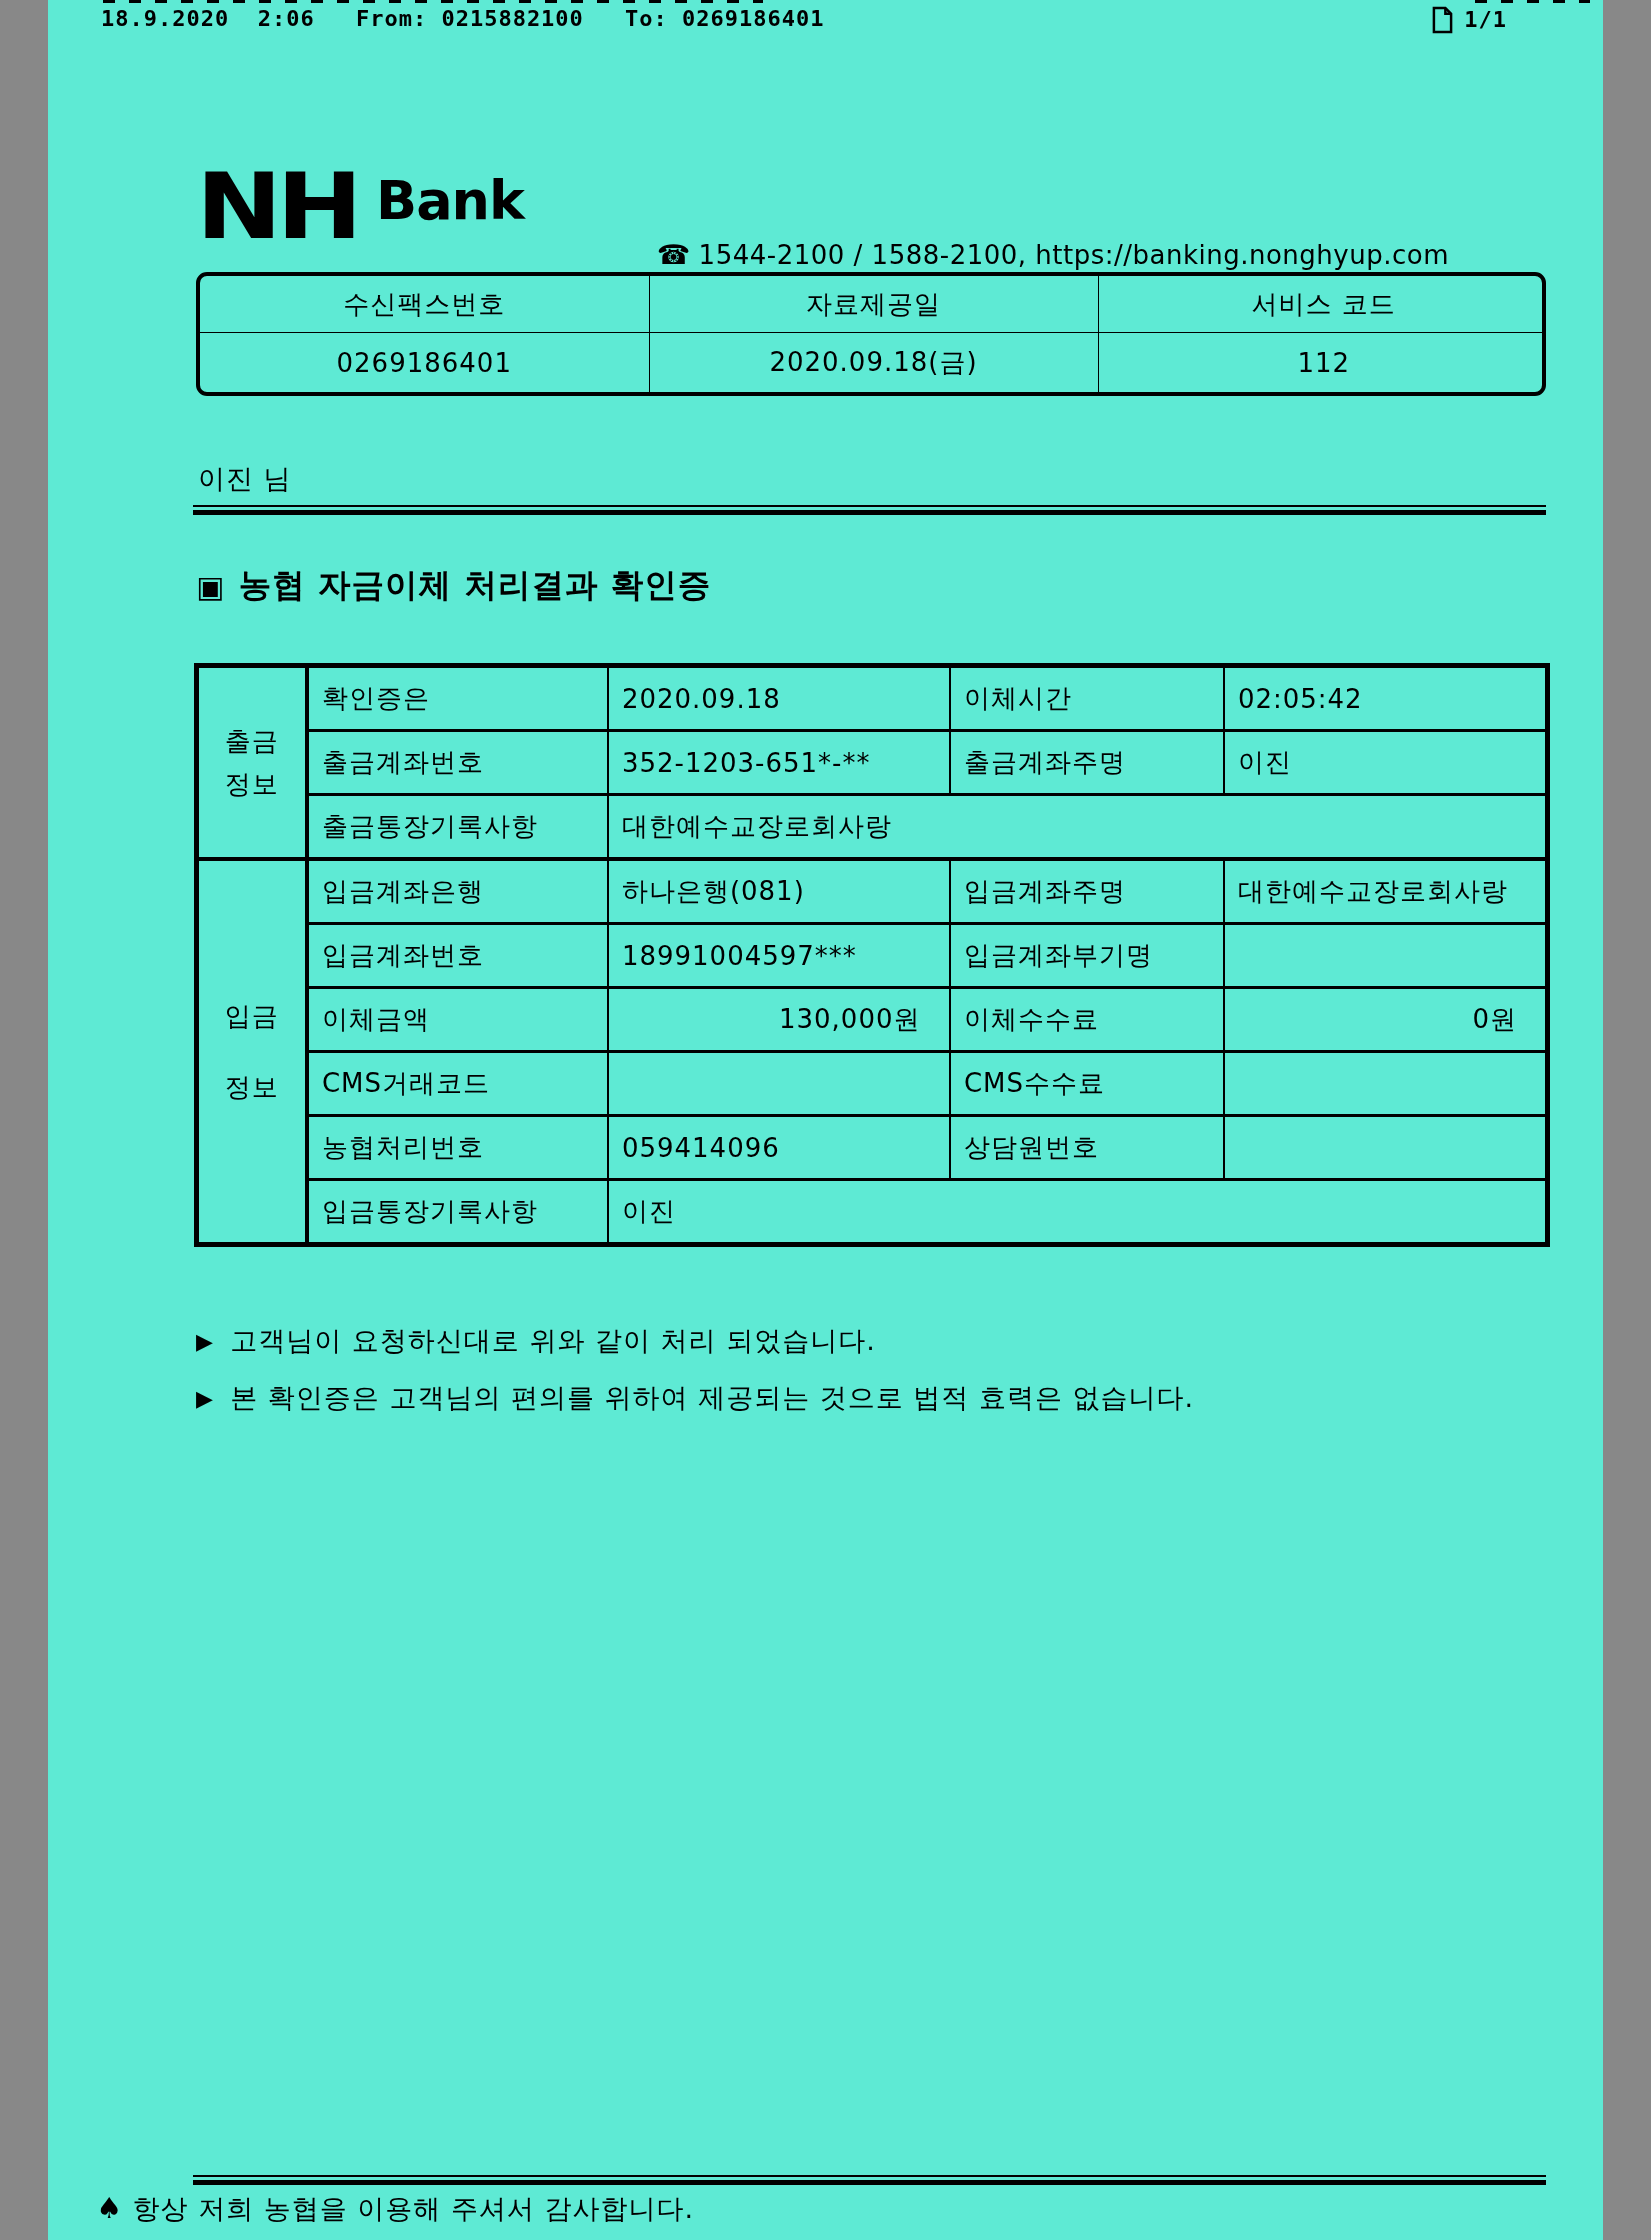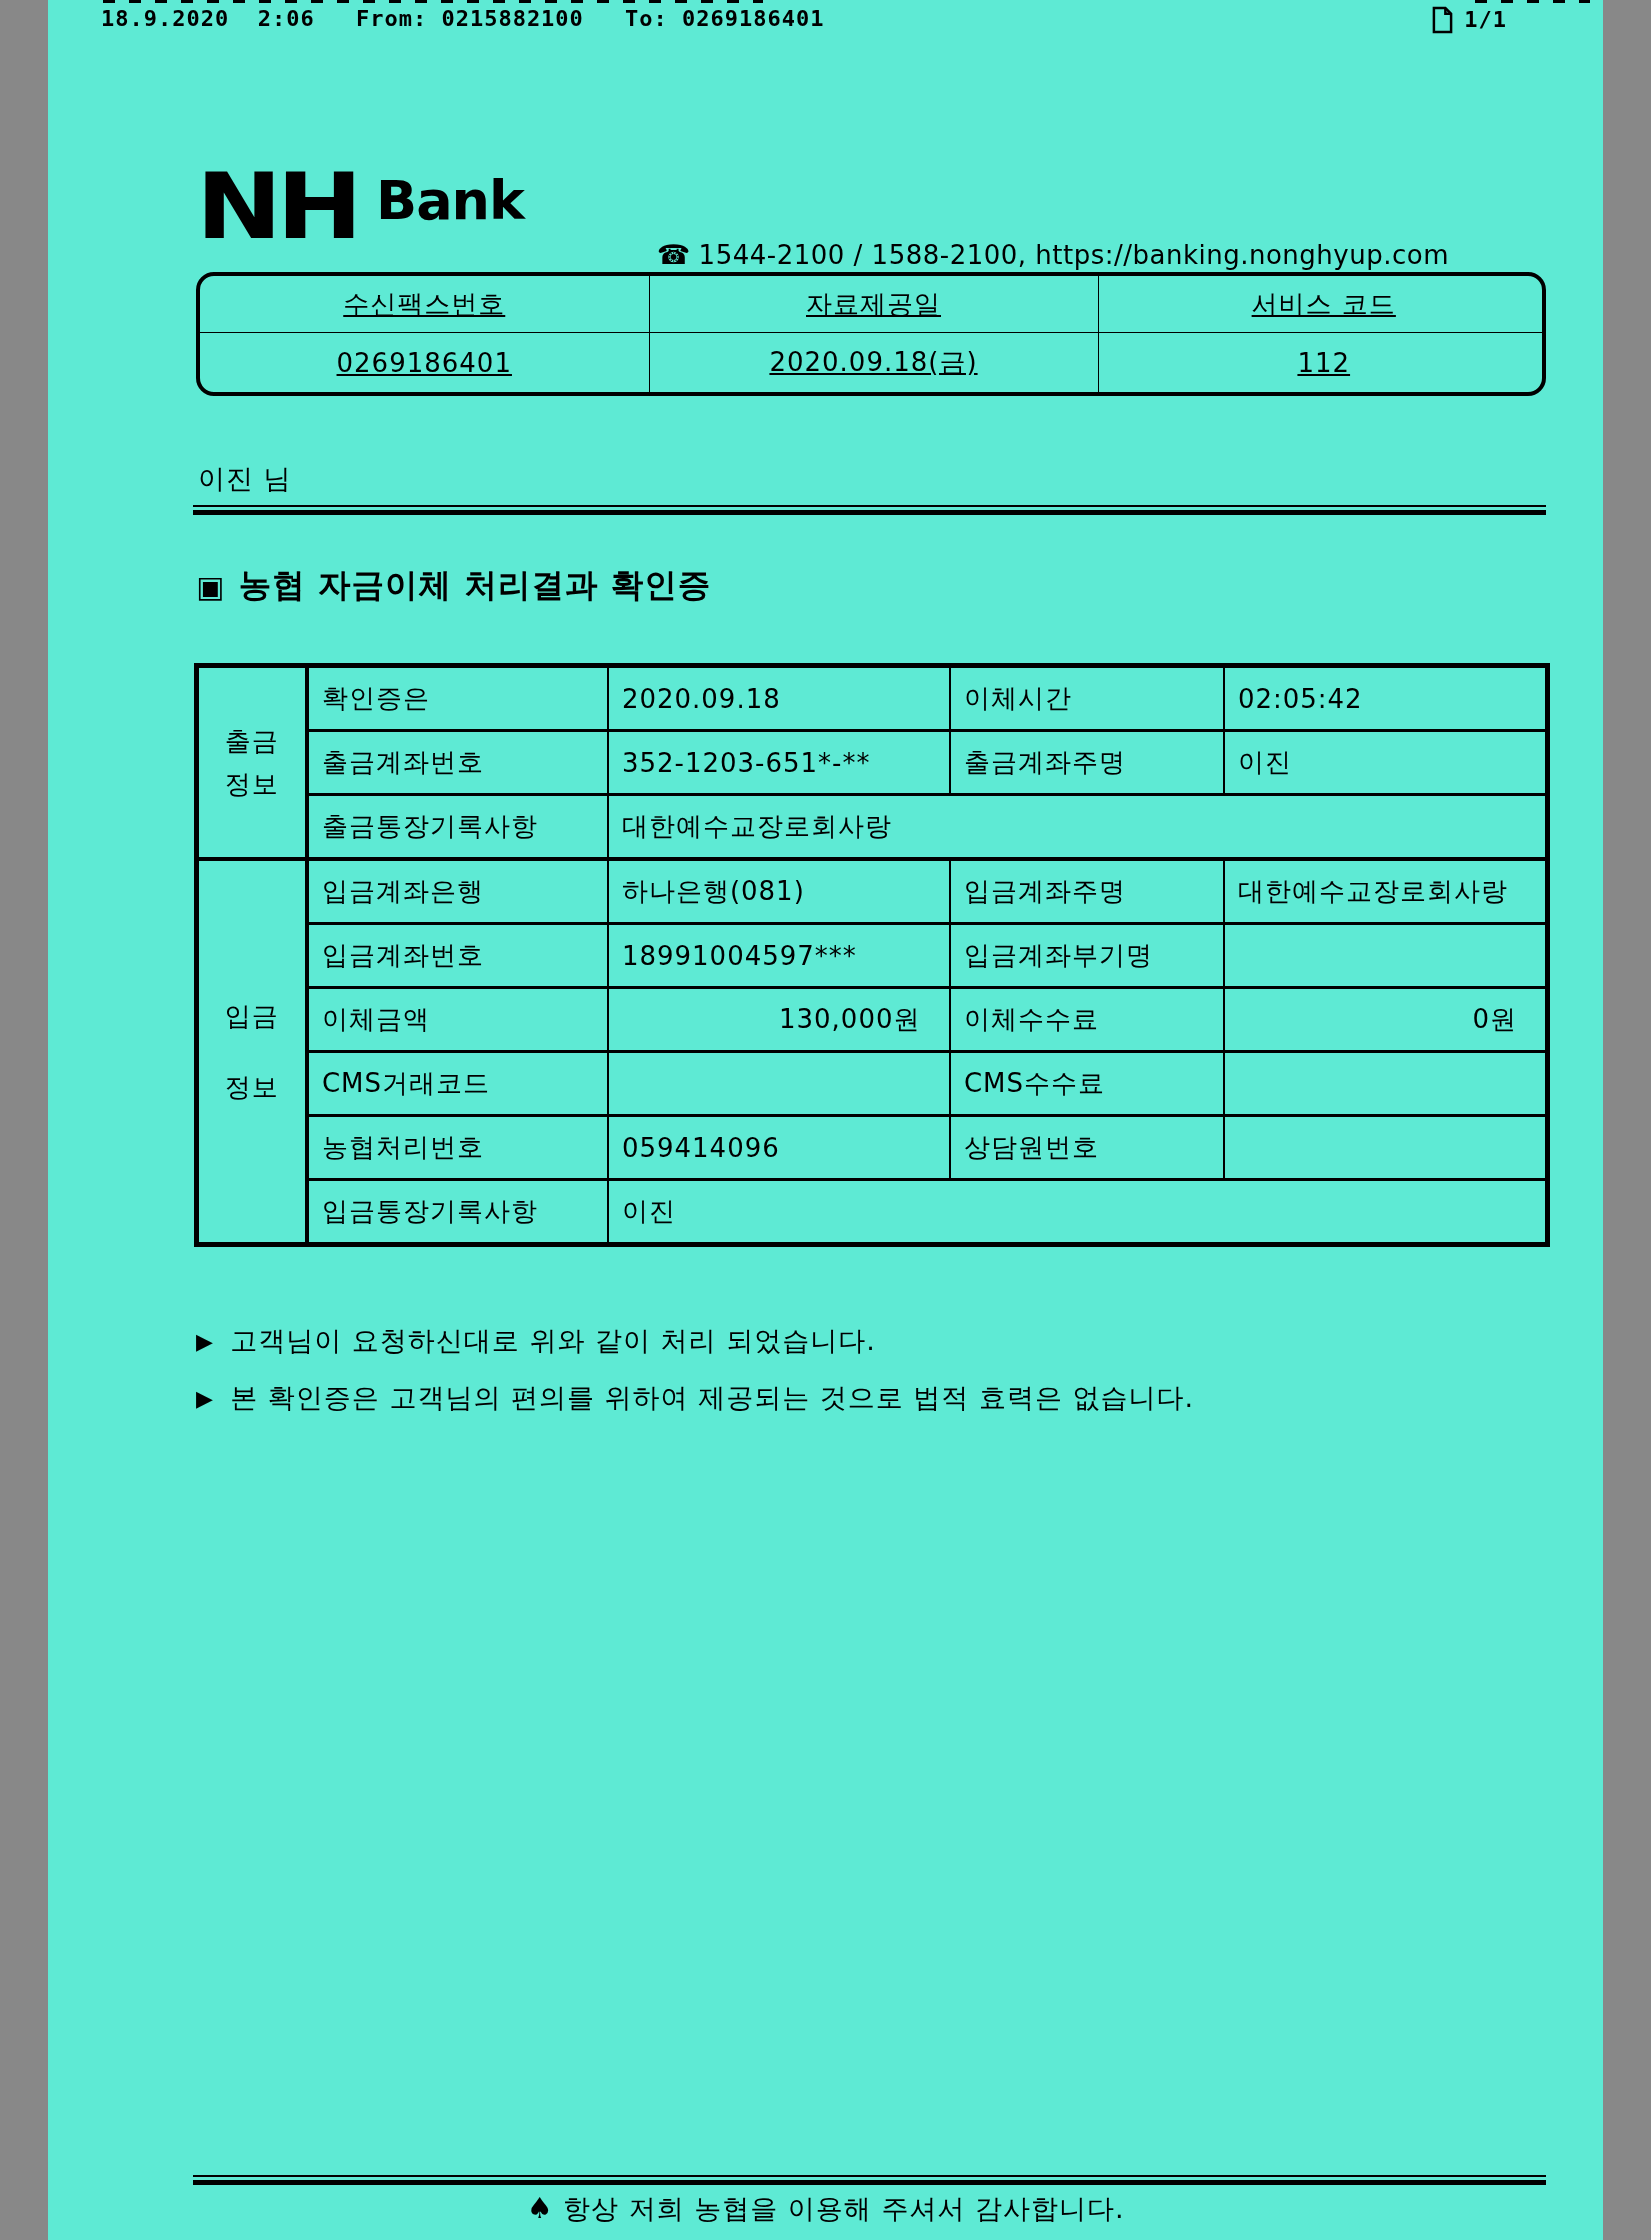--- a/index.html
+++ b/index.html
@@ -42,23 +42,22 @@
 
   .contact-line {
     position:absolute; top:239px; right:154px;
     font-size:26px; letter-spacing:0.5px;
   }
   .phone-icon { font-size:27px; margin-right:7.6px; }
 
   
   .info-wrap {
     position:absolute; top:272px; left:148px; width:1350px;
-    border:4.8px solid #000; border-radius:18px; overflow:hidden;
+    border:4.8px solid #000; border-radius:11px; overflow:hidden;
     box-sizing:border-box;
-    text-decoration:underline;
   }
   table.info { width:100%; border-collapse:collapse; table-layout:fixed; }
   table.info td {
     border-left:1.9px solid #000; text-align:center;
     font-size:26px; letter-spacing:1px;
   }
   table.info td:first-child { border-left:none; }
   table.info tr.head td { border-bottom:1.9px solid #000; height:54px; }
   table.info tr.val  td { height:57px; }
 
@@ -97,21 +96,21 @@
 
   
   .note { position:absolute; left:148px; display:flex; align-items:center; font-size:27px; letter-spacing:1px; }
   .note .bullet { font-size:22px; margin-right:16.3px; }
   .note-1 { top:1323px; }
   .note-2 { top:1380px; }
 
   
   .footer-line {
     position:absolute; top:2191px; left:0; width:100%;
-    text-align:center; font-size:27px; letter-spacing:1px;
+    font-size:27px; letter-spacing:1px;padding-left:48px;
   }
   .thanks-icon { font-size:29px; margin-right:9.6px; }
 
   .page-icon-svg { display:block; }
 </style>
 </head>
 <body>
 
 <div class="page">
 

